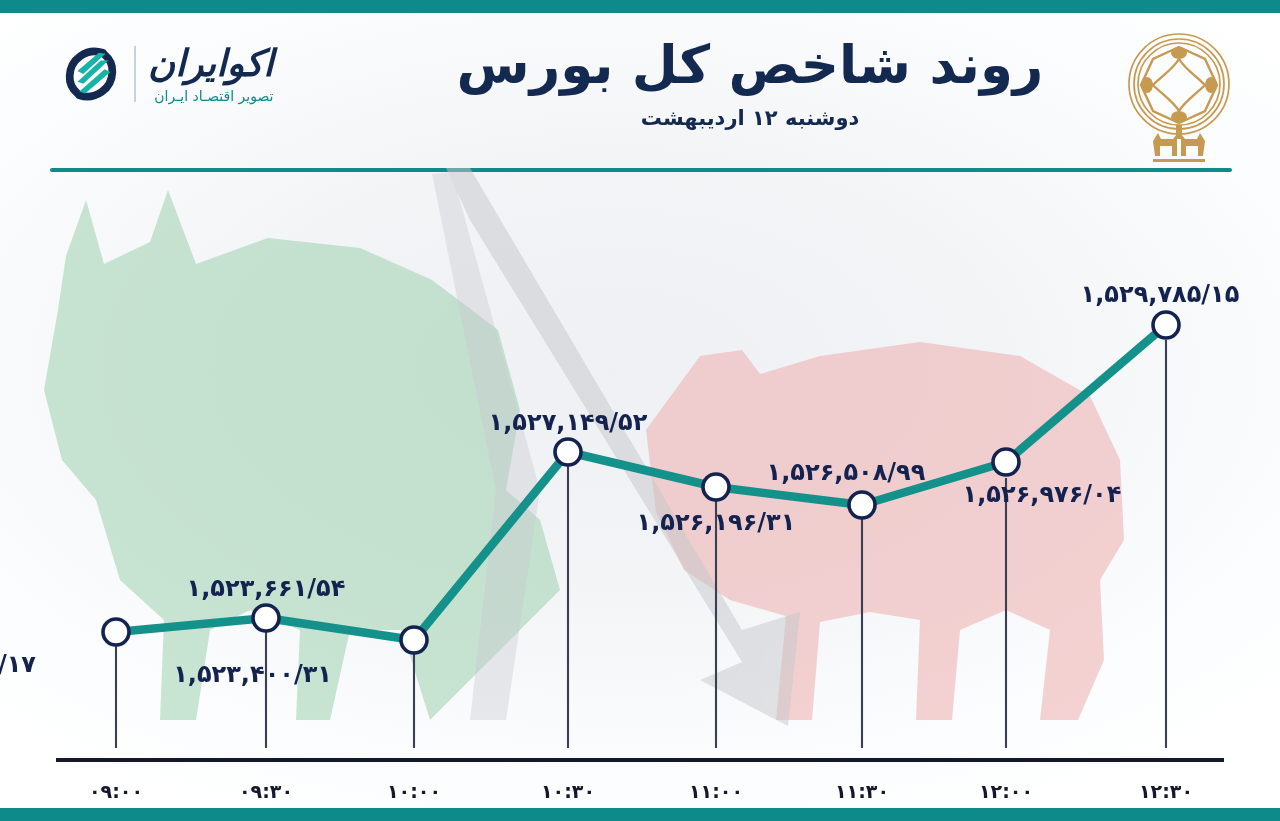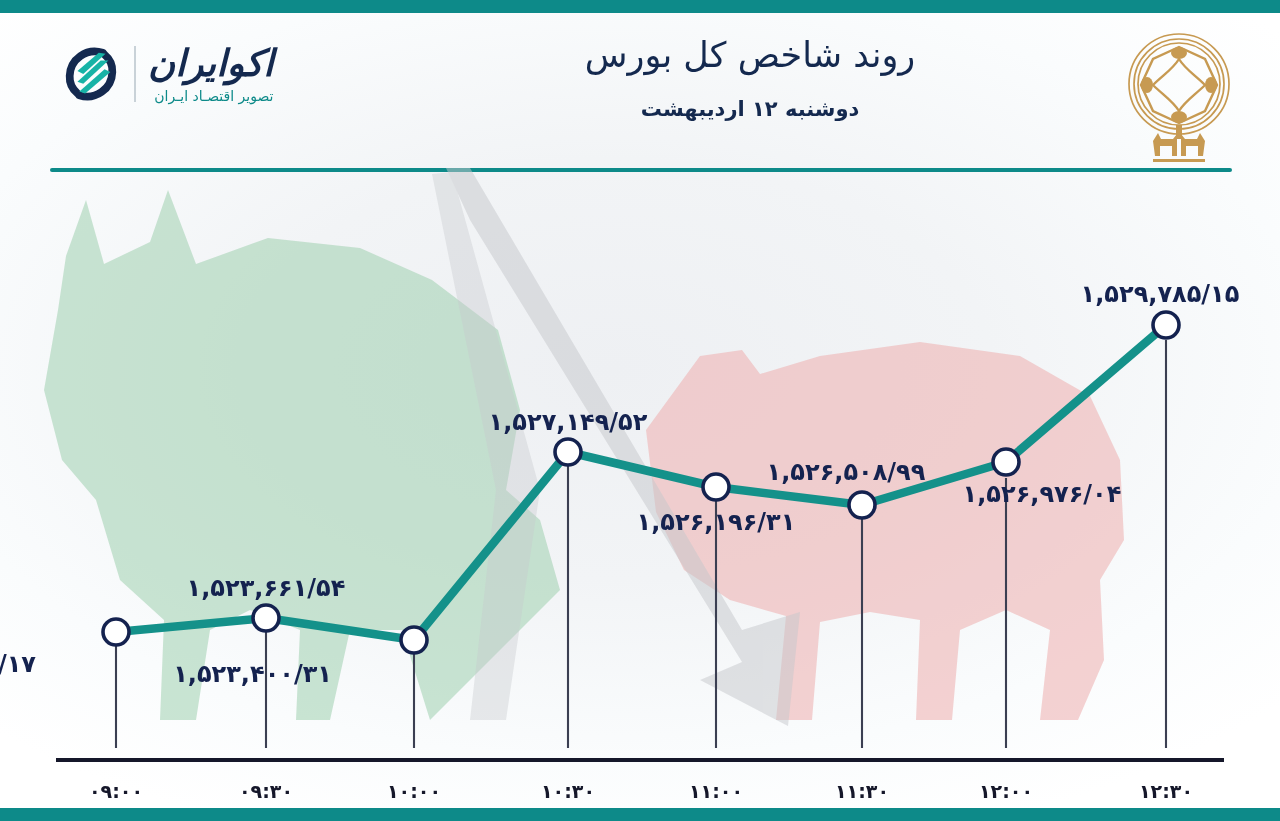--- a/index.html
+++ b/index.html
@@ -43,24 +43,24 @@
     font-size:14px;color:#0d8a89;margin-top:7px;direction:rtl;white-space:nowrap;
     letter-spacing:.5px;
   }
 
   
   .titlewrap{
     position:absolute;right:170px;top:22px;width:720px;
     text-align:center;direction:rtl;
   }
   .title{
-    font-size:35px;font-weight:normal;color:#14294f;line-height:1.15;white-space:nowrap;
+    font-size:53px;font-weight:bold;color:#14294f;line-height:1.15;white-space:nowrap;
   }
   .subtitle{
-    margin-top:22px;font-size:21px;font-weight:bold;color:#14294f;white-space:nowrap;
+    margin-top:10px;font-size:21px;font-weight:bold;color:#14294f;white-space:nowrap;
   }
 
   
   .emblem{position:absolute;right:45px;top:16px;width:112px;height:136px;}
 
   
   .chart{position:absolute;left:0;top:160px;width:1280px;height:648px;}
   .chart svg{position:absolute;left:0;top:0;}
   .bgart{z-index:1;}
   .plot{z-index:3;}

